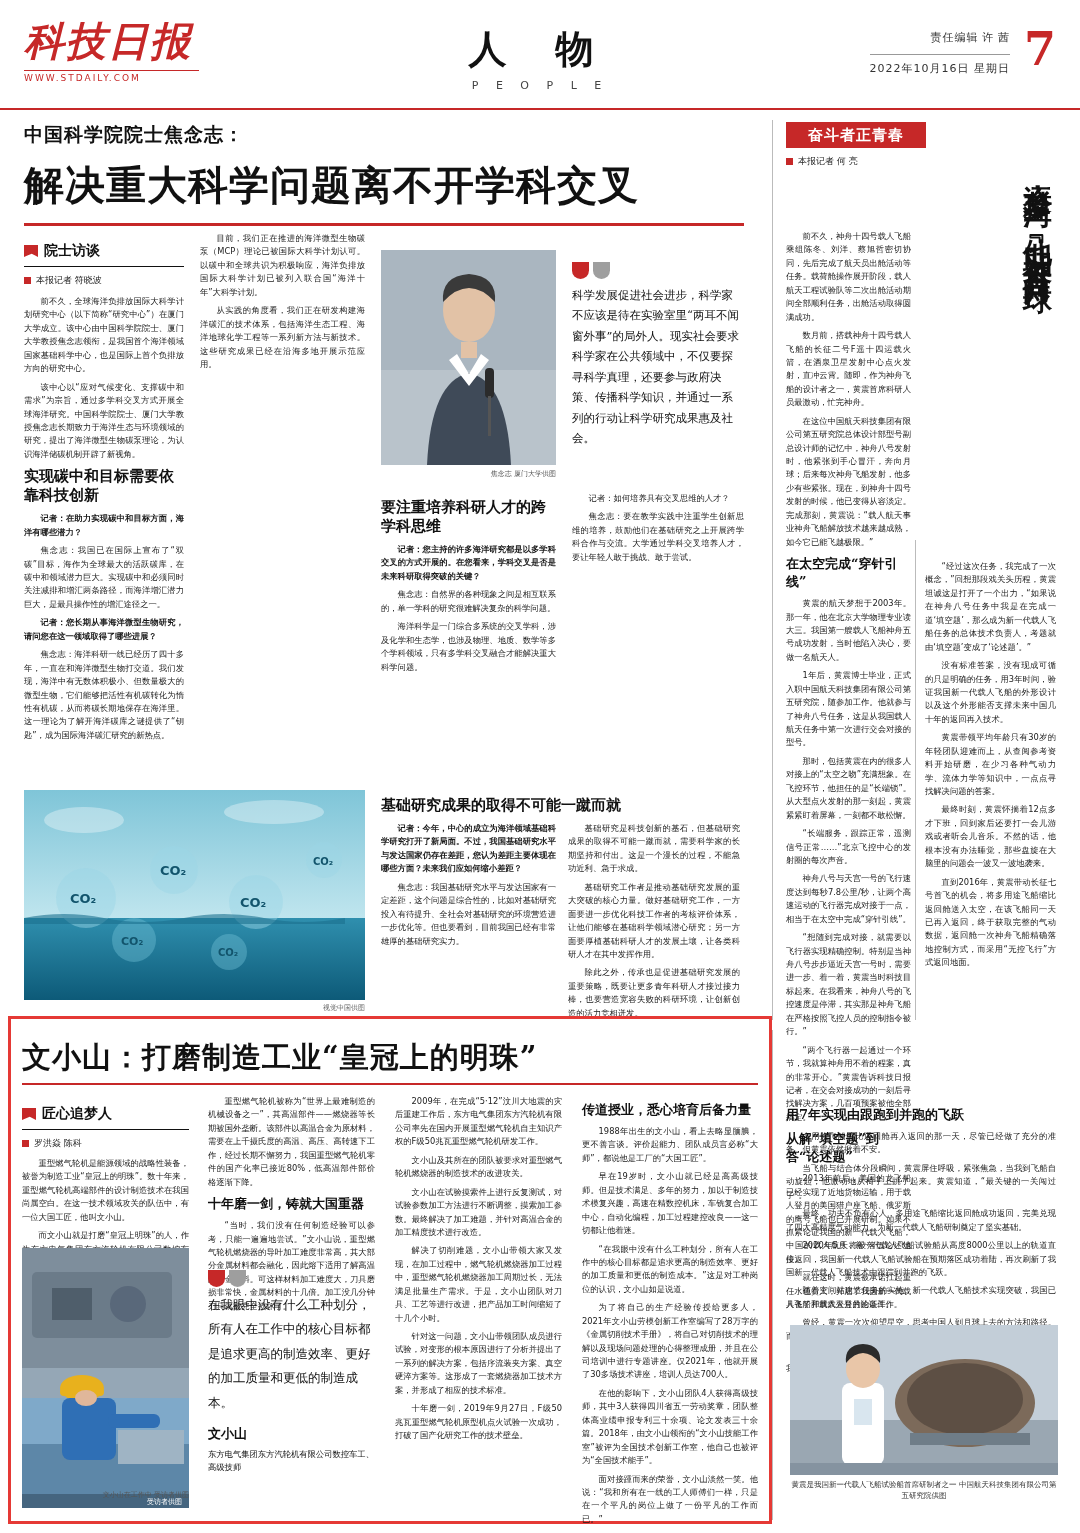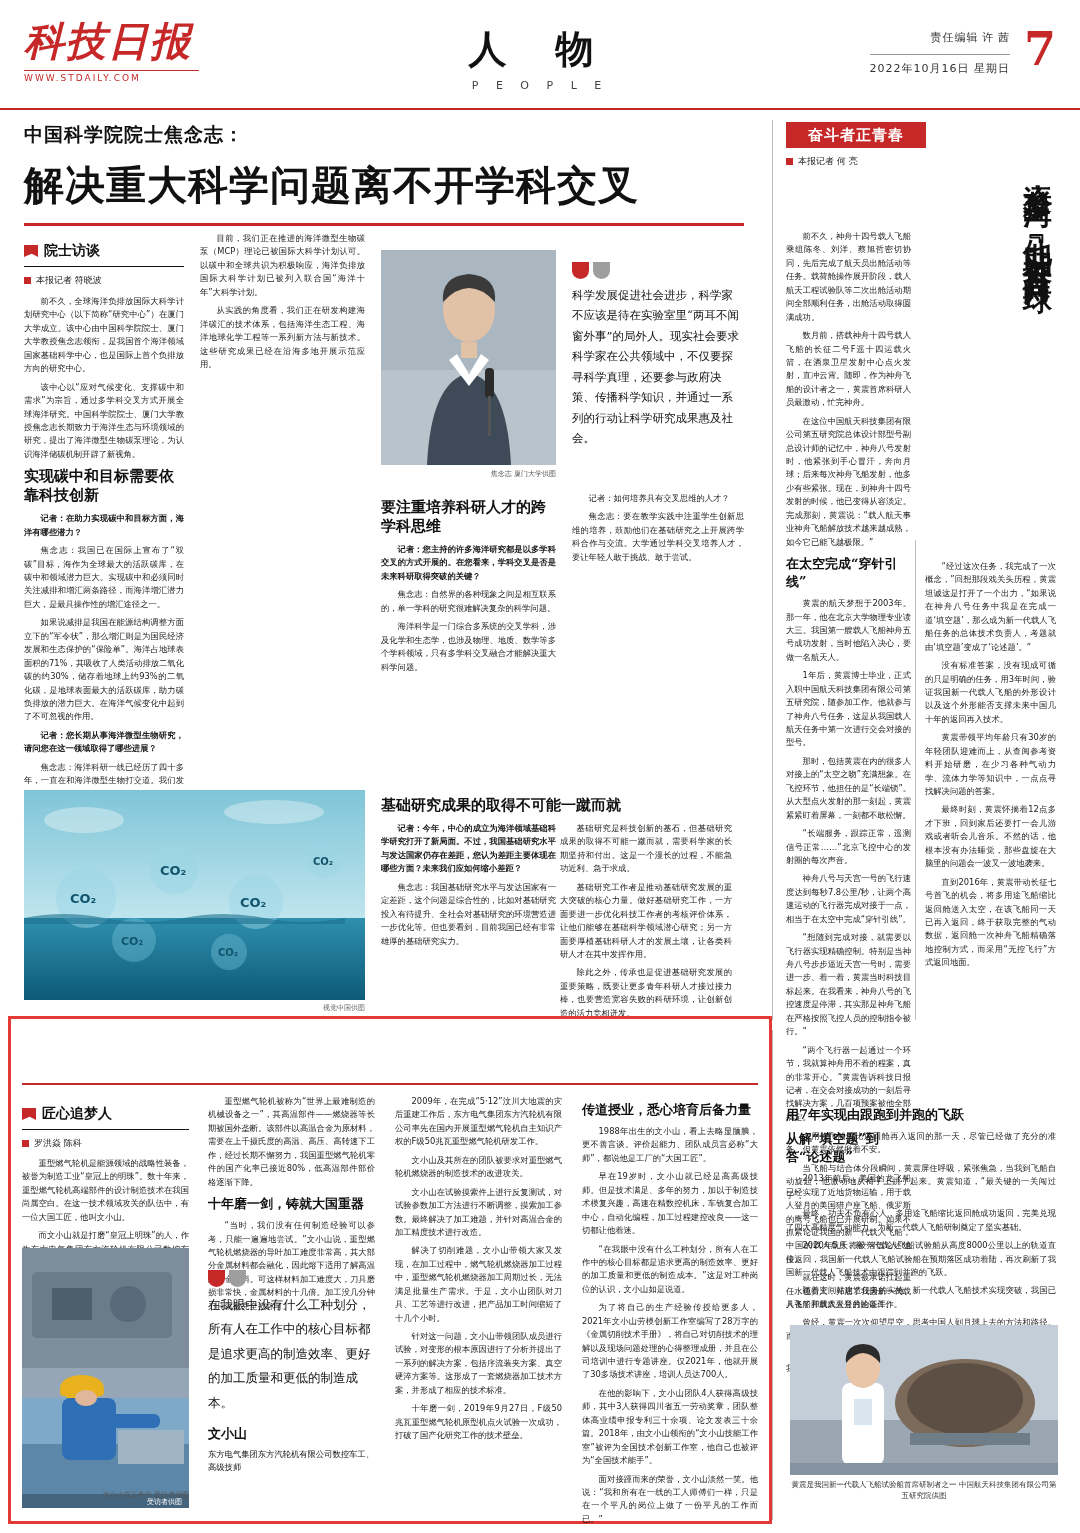--- a/index.html
+++ b/index.html
@@ -122,21 +122,20 @@
       <span>本报记者  符晓波</span>
     </div>
     <div class="body-col" style="margin-top:8px;">
       <p>前不久，全球海洋负排放国际大科学计划研究中心（以下简称“研究中心”）在厦门大学成立。该中心由中国科学院院士、厦门大学教授焦念志领衔，是我国首个海洋领域国家基础科学中心，也是国际上首个负排放方向的研究中心。</p>
       <p>该中心以“应对气候变化、支撑碳中和需求”为宗旨，通过多学科交叉方式开展全球海洋研究。中国科学院院士、厦门大学教授焦念志长期致力于海洋生态与环境领域的研究，提出了海洋微型生物碳泵理论，为认识海洋储碳机制开辟了新视角。</p>
     </div>
     <div class="sec-head">实现碳中和目标需要依靠科技创新</div>
     <div class="body-col">
       <p class="bold">记者：在助力实现碳中和目标方面，海洋有哪些潜力？</p>
       <p>焦念志：我国已在国际上宣布了“双碳”目标，海作为全球最大的活跃碳库，在碳中和领域潜力巨大。实现碳中和必须同时关注减排和增汇两条路径，而海洋增汇潜力巨大，是最具操作性的增汇途径之一。</p>
-      <p>如果说减排是我国在能源结构调整方面立下的“军令状”，那么增汇则是为国民经济发展和生态保护的“保险单”。海洋占地球表面积的71%，其吸收了人类活动排放二氧化碳的约30%，储存着地球上约93%的二氧化碳，是地球表面最大的活跃碳库，助力碳负排放的潜力巨大。在海洋气候变化中起到了不可忽视的作用。</p>
       <p class="bold">记者：您长期从事海洋微型生物研究，请问您在这一领域取得了哪些进展？</p>
       <p>焦念志：海洋科研一线已经历了四十多年，一直在和海洋微型生物打交道。我们发现，海洋中有无数体积极小、但数量极大的微型生物，它们能够把活性有机碳转化为惰性有机碳，从而将碳长期地保存在海洋里。这一理论为了解开海洋碳库之谜提供了“钥匙”，成为国际海洋碳汇研究的新热点。</p>
     </div>
   </div>
 
   <div class="colB">
     <div class="body-col">
       <p>目前，我们正在推进的海洋微型生物碳泵（MCP）理论已被国际大科学计划认可。以碳中和全球共识为积极响应，海洋负排放国际大科学计划已被列入联合国“海洋十年”大科学计划。</p>
       <p>从实践的角度看，我们正在研发构建海洋碳汇的技术体系，包括海洋生态工程、海洋地球化学工程等一系列新方法与新技术。这些研究成果已经在沿海多地开展示范应用。</p>
     </div>
@@ -176,21 +175,21 @@
 
   <div style="position:absolute;left:572px;top:492px;width:172px;">
     <div class="body-col">
       <p>记者：如何培养具有交叉思维的人才？</p>
       <p>焦念志：要在教学实践中注重学生创新思维的培养，鼓励他们在基础研究之上开展跨学科合作与交流。大学通过学科交叉培养人才，要让年轻人敢于挑战、敢于尝试。</p>
     </div>
   </div>
 
   <div style="position:absolute;left:381px;top:790px;width:363px;">
     <div class="sec-head">基础研究成果的取得不可能一蹴而就</div>
-    <div style="display:flex;gap:4px;">
+    <div style="display:flex;gap:12px;">
       <div class="body-col" style="width:175px;">
         <p class="bold">记者：今年，中心的成立为海洋领域基础科学研究打开了新局面。不过，我国基础研究水平与发达国家仍存在差距，您认为差距主要体现在哪些方面？未来我们应如何缩小差距？</p>
         <p>焦念志：我国基础研究水平与发达国家有一定差距，这个问题是综合性的，比如对基础研究投入有待提升、全社会对基础研究的环境营造进一步优化等。但也要看到，目前我国已经有非常雄厚的基础研究实力。</p>
       </div>
       <div class="body-col" style="width:172px;">
         <p>基础研究是科技创新的基石，但基础研究成果的取得不可能一蹴而就，需要科学家的长期坚持和付出。这是一个漫长的过程，不能急功近利、急于求成。</p>
         <p>基础研究工作者是推动基础研究发展的重大突破的核心力量。做好基础研究工作，一方面要进一步优化科技工作者的考核评价体系，让他们能够在基础科学领域潜心研究；另一方面要厚植基础科研人才的发展土壤，让各类科研人才在其中发挥作用。</p>
         <p>除此之外，传承也是促进基础研究发展的重要策略，既要让更多青年科研人才接过接力棒，也要营造宽容失败的科研环境，让创新创造的活力竞相迸发。</p>
       </div>
     </div>
@@ -308,20 +307,21 @@
         <path d="M56 38 q17 -20 34 0 q2 -18 -17 -19 q-19 1 -17 19z" fill="#2b2b2b"></path>
         <rect x="64" y="74" width="18" height="26" fill="#d9e6ef"></rect>
       </g>
       <rect x="0" y="138" width="268" height="12" fill="#8593a0"></rect>
     </svg>
   </div>
   <div class="br-cap">黄震是我国新一代载人飞船试验船首席研制者之一
 中国航天科技集团有限公司第五研究院供图</div>
 
   <div class="redbox"></div>
+  <div class="bb-title">文小山：打磨制造工业“皇冠上的明珠”</div>
   <div class="bb-rule"></div>
 
   <div class="bb-colA">
     <div class="tagbar">
       <span class="tag-ico"></span>
       <span class="tag-txt">匠心追梦人</span>
     </div>
     <div class="hair"></div>
     <div class="byline">
       <span class="sq"></span>

